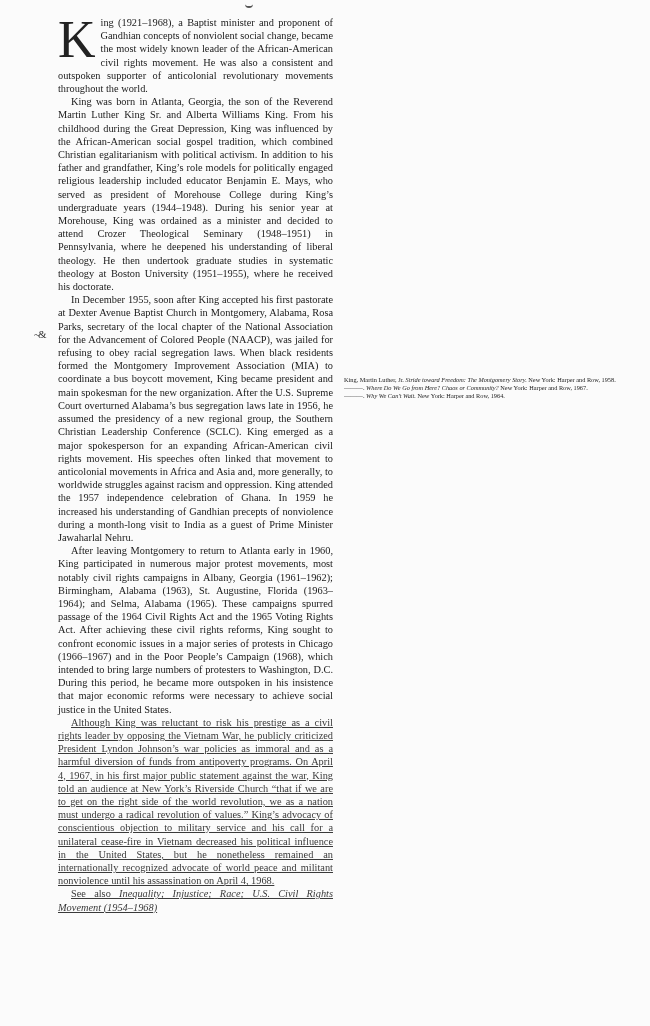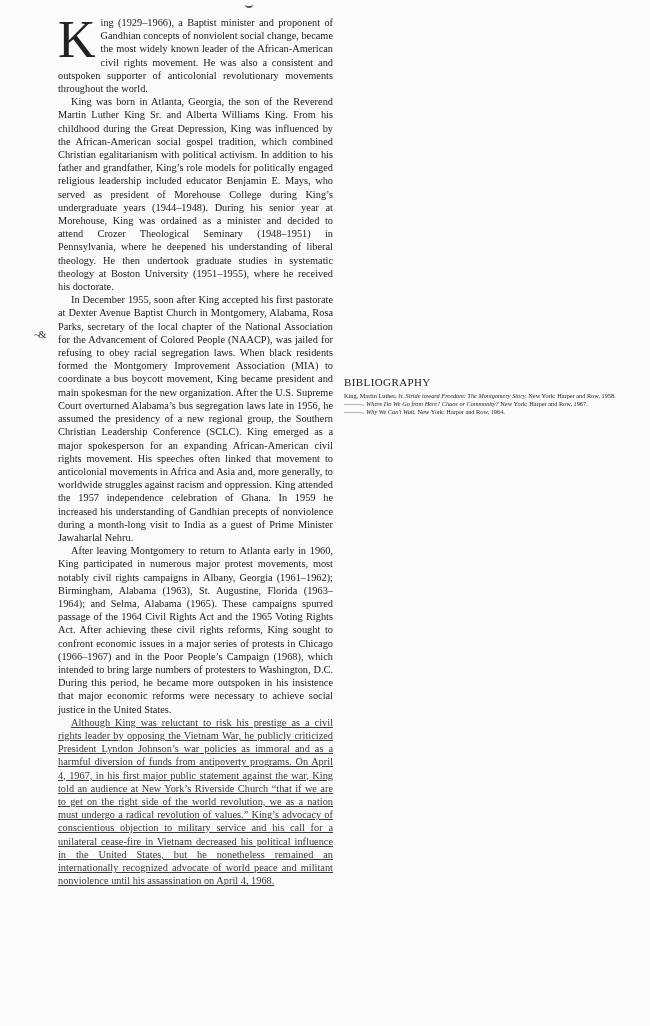--- a/index.html
+++ b/index.html
@@ -50,25 +50,25 @@
   .bib-entry i { font-style: italic; }
   .faded { color: #3a3a3a; text-decoration: underline; }
 </style>
 </head>
 <body>
 
 <div class="mark-top"></div>
 <div class="scribble">~&amp;</div>
 
 <article class="main-col">
-  <p class="first"><span class="dropcap">K</span><span>ing (1929–1966), a Baptist minister and proponent of Gandhian concepts of nonviolent social change, became the most widely known leader of the African-American civil rights movement. He was also a consistent and outspoken supporter of anticolonial revolutionary movements throughout the world.</span></p>
+  <p class="first"><span class="dropcap">K</span><span>ing (1921–1968), a Baptist minister and proponent of Gandhian concepts of nonviolent social change, became the most widely known leader of the African-American civil rights movement. He was also a consistent and outspoken supporter of anticolonial revolutionary movements throughout the world.</span></p>
   <p>King was born in Atlanta, Georgia, the son of the Reverend Martin Luther King Sr. and Alberta Williams King. From his childhood during the Great Depression, King was influenced by the African-American social gospel tradition, which combined Christian egalitarianism with political activism. In addition to his father and grandfather, King’s role models for politically engaged religious leadership included educator Benjamin E. Mays, who served as president of Morehouse College during King’s undergraduate years (1944–1948). During his senior year at Morehouse, King was ordained as a minister and decided to attend Crozer Theological Seminary (1948–1951) in Pennsylvania, where he deepened his understanding of liberal theology. He then undertook graduate studies in systematic theology at Boston University (1951–1955), where he received his doctorate.</p>
   <p>In December 1955, soon after King accepted his first pastorate at Dexter Avenue Baptist Church in Montgomery, Alabama, Rosa Parks, secretary of the local chapter of the National Association for the Advancement of Colored People (NAACP), was jailed for refusing to obey racial segregation laws. When black residents formed the Montgomery Improvement Association (MIA) to coordinate a bus boycott movement, King became president and main spokesman for the new organization. After the U.S. Supreme Court overturned Alabama’s bus segregation laws late in 1956, he assumed the presidency of a new regional group, the Southern Christian Leadership Conference (SCLC). King emerged as a major spokesperson for an expanding African-American civil rights movement. His speeches often linked that movement to anticolonial movements in Africa and Asia and, more generally, to worldwide struggles against racism and oppression. King attended the 1957 independence celebration of Ghana. In 1959 he increased his understanding of Gandhian precepts of nonviolence during a month-long visit to India as a guest of Prime Minister Jawaharlal Nehru.</p>
   <p>After leaving Montgomery to return to Atlanta early in 1960, King participated in numerous major protest movements, most notably civil rights campaigns in Albany, Georgia (1961–1962); Birmingham, Alabama (1963), St. Augustine, Florida (1963–1964); and Selma, Alabama (1965). These campaigns spurred passage of the 1964 Civil Rights Act and the 1965 Voting Rights Act. After achieving these civil rights reforms, King sought to confront economic issues in a major series of protests in Chicago (1966–1967) and in the Poor People’s Campaign (1968), which intended to bring large numbers of protesters to Washington, D.C. During this period, he became more outspoken in his insistence that major economic reforms were necessary to achieve social justice in the United States.</p>
   <p class="faded">Although King was reluctant to risk his prestige as a civil rights leader by opposing the Vietnam War, he publicly criticized President Lyndon Johnson’s war policies as immoral and as a harmful diversion of funds from antipoverty programs. On April 4, 1967, in his first major public statement against the war, King told an audience at New York’s Riverside Church “that if we are to get on the right side of the world revolution, we as a nation must undergo a radical revolution of values.” King’s advocacy of conscientious objection to military service and his call for a unilateral cease-fire in Vietnam decreased his political influence in the United States, but he nonetheless remained an internationally recognized advocate of world peace and militant nonviolence until his assassination on April 4, 1968.</p>
+  <p class="see-also faded"><span class="label">See also </span><i>Inequality; Injustice; Race; U.S. Civil Rights Movement (1954–1968)</i></p>
 </article>
 
 <section class="bib">
-  <h3 class="bib-title">BIBLIOGRAPHY</h3>
   <p class="bib-entry"><span>King, Martin Luther, Jr. </span><i>Stride toward Freedom: The Montgomery Story.</i><span> New York: Harper and Row, 1958.</span></p>
   <p class="bib-entry"><span>———. </span><i>Where Do We Go from Here? Chaos or Community?</i><span> New York: Harper and Row, 1967.</span></p>
   <p class="bib-entry"><span>———. </span><i>Why We Can't Wait.</i><span> New York: Harper and Row, 1964.</span></p>
 </section>
 
 </body></html>

